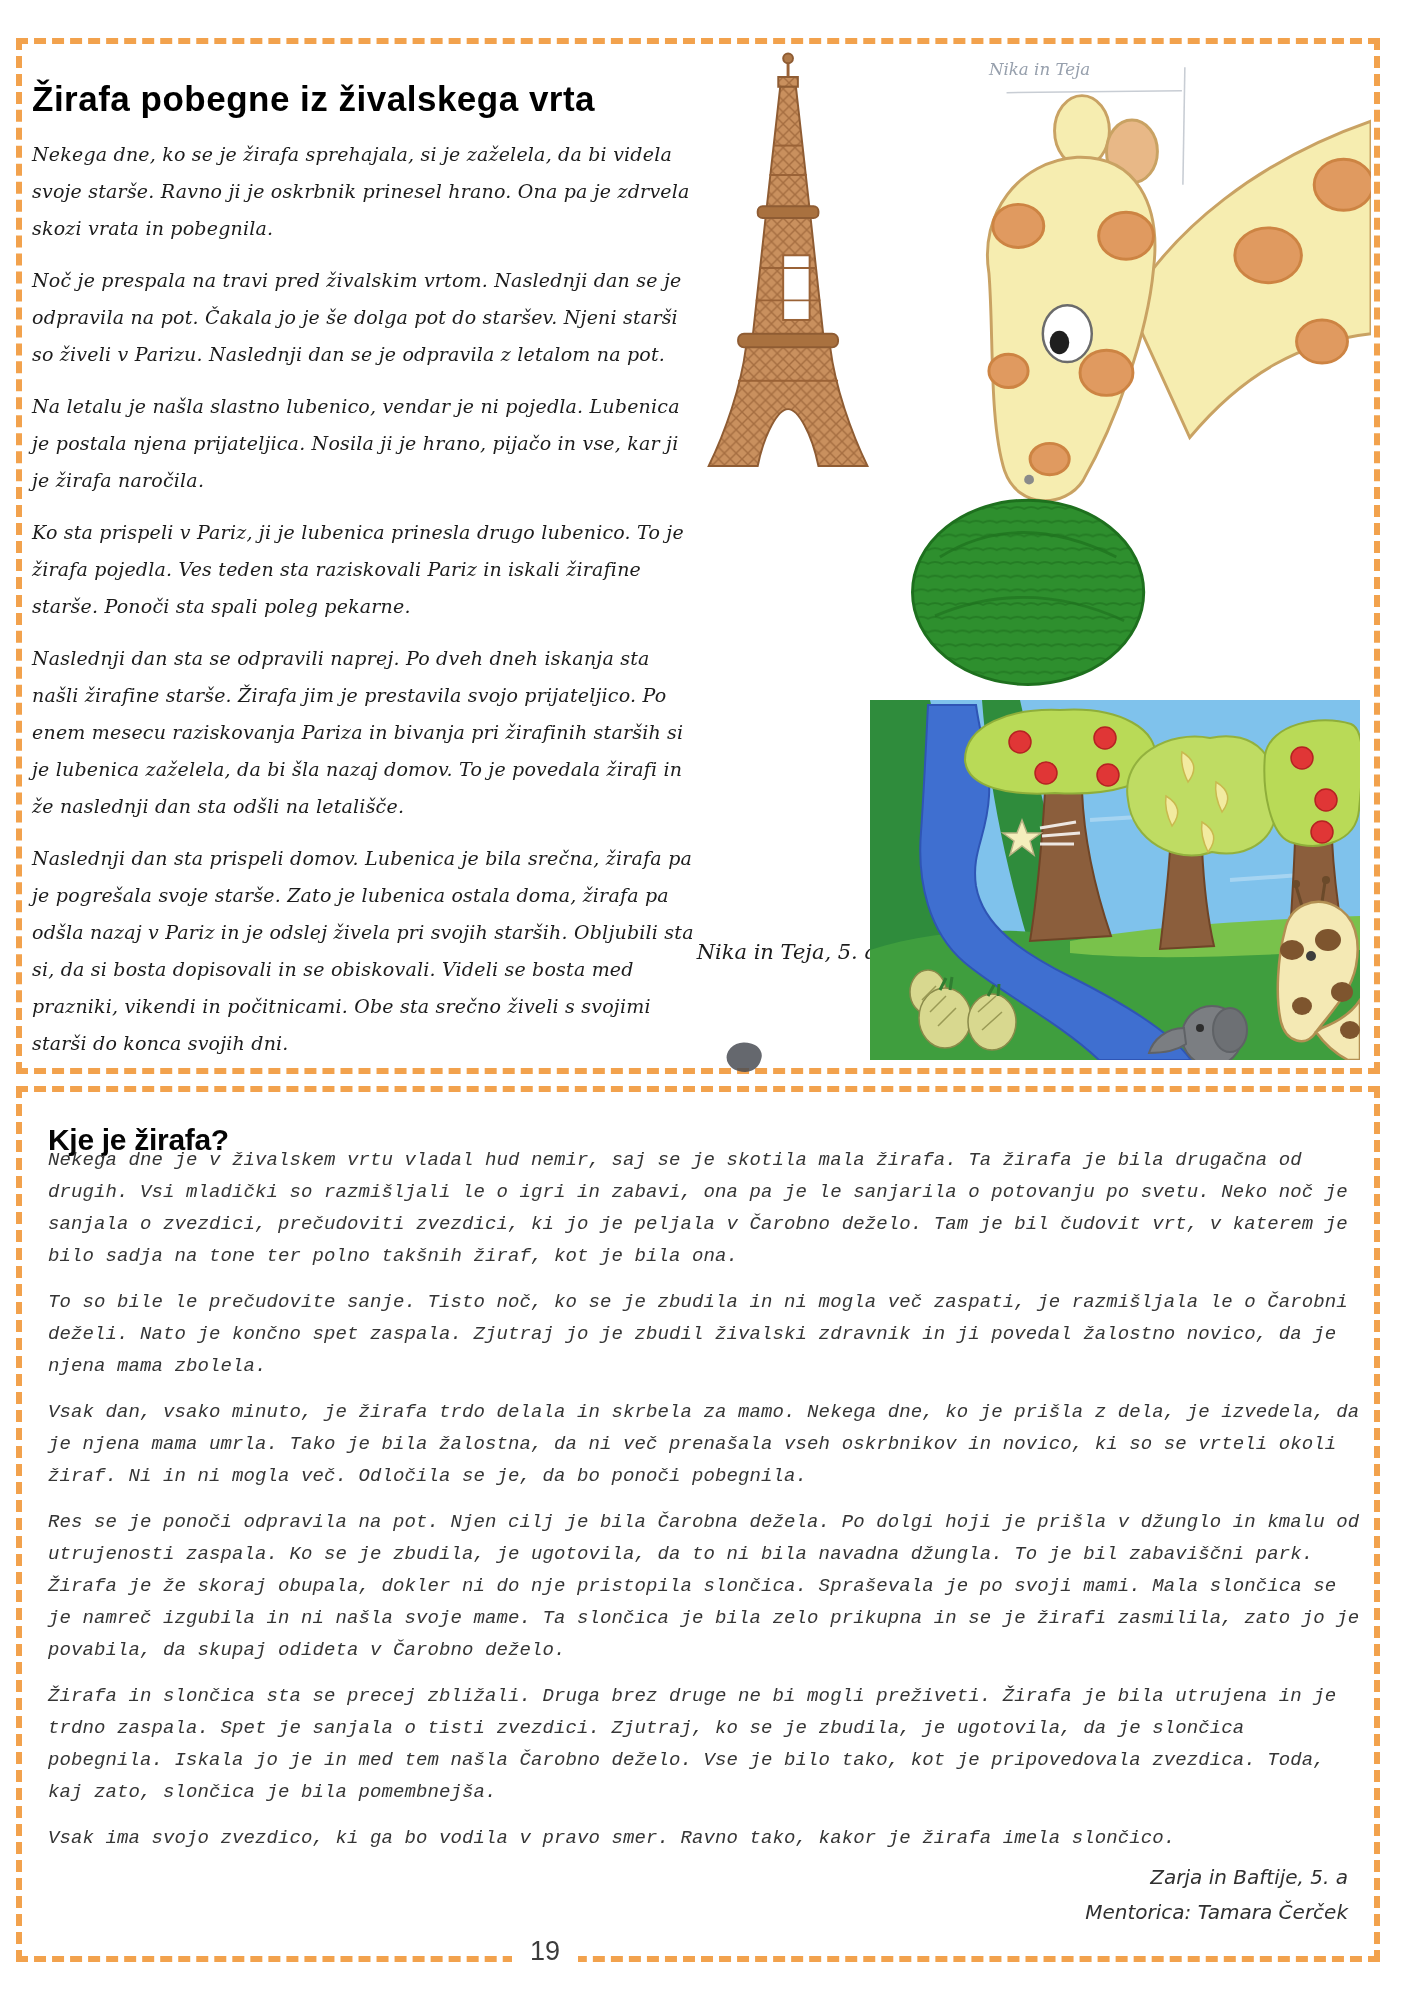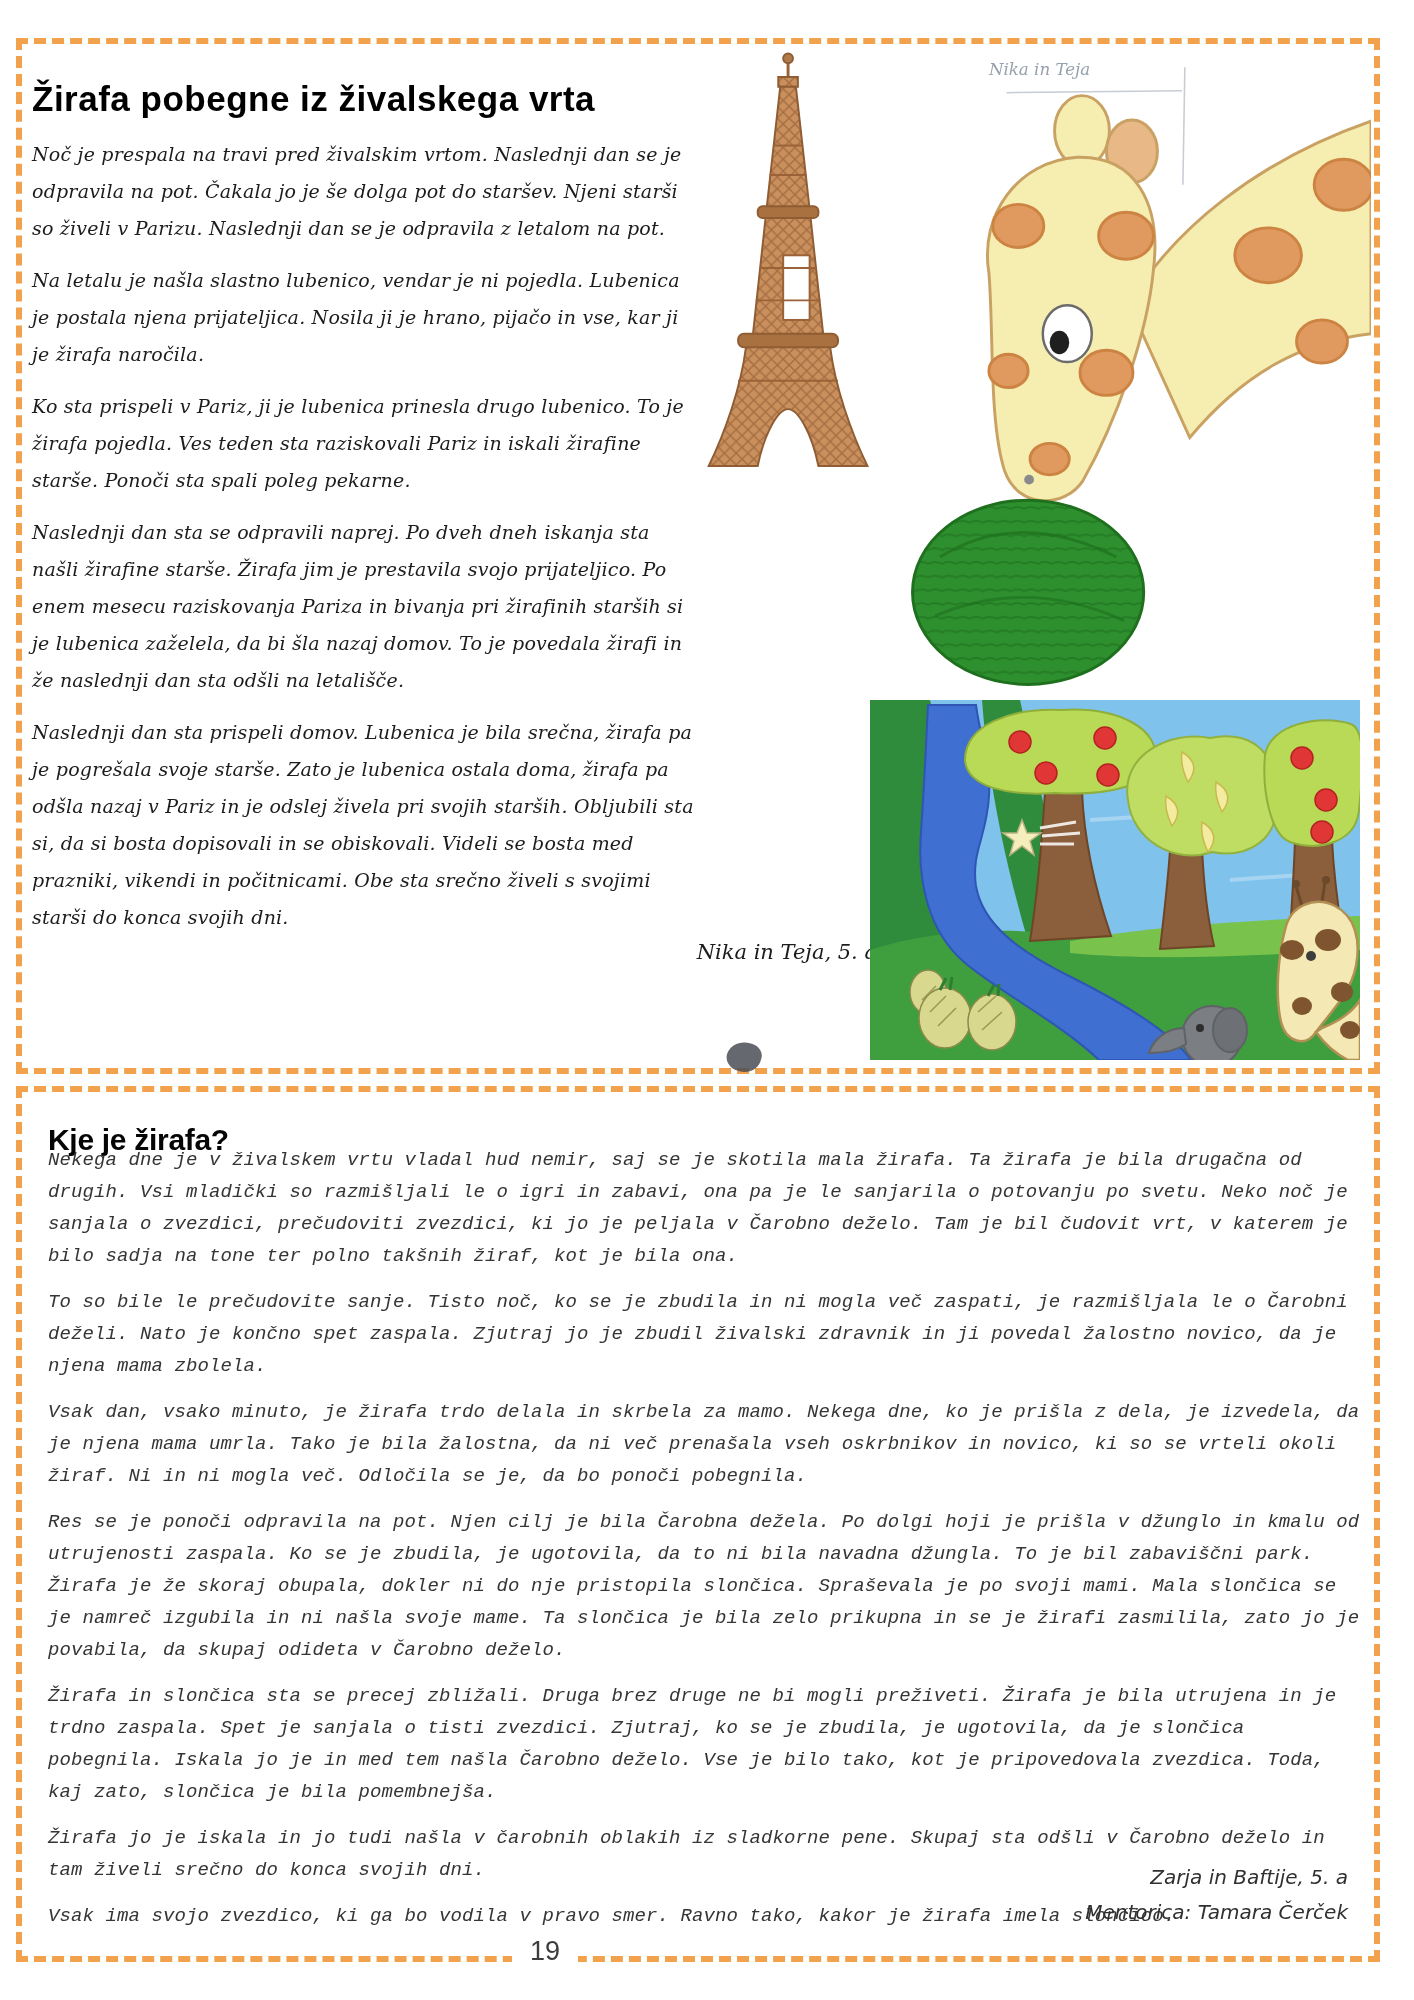--- a/index.html
+++ b/index.html
@@ -61,20 +61,21 @@
   }
 </style>
 </head>
 <body>
 
 <div class="box box-top">
 
   <h1 class="top-title">Žirafa pobegne iz živalskega vrta</h1>
 
   <div class="top-text">
+      <p>Nekega dne, ko se je žirafa sprehajala, si je zaželela, da bi videla svoje starše. Ravno ji je oskrbnik prinesel hrano. Ona pa je zdrvela skozi vrata in pobegnila.</p>
       <p>Noč je prespala na travi pred živalskim vrtom. Naslednji dan se je odpravila na pot. Čakala jo je še dolga pot do staršev. Njeni starši so živeli v Parizu. Naslednji dan se je odpravila z letalom na pot.</p>
       <p>Na letalu je našla slastno lubenico, vendar je ni pojedla. Lubenica je postala njena prijateljica. Nosila ji je hrano, pijačo in vse, kar ji je žirafa naročila.</p>
       <p>Ko sta prispeli v Pariz, ji je lubenica prinesla drugo lubenico. To je žirafa pojedla. Ves teden sta raziskovali Pariz in iskali žirafine starše. Ponoči sta spali poleg pekarne.</p>
       <p>Naslednji dan sta se odpravili naprej. Po dveh dneh iskanja sta našli žirafine starše. Žirafa jim je prestavila svojo prijateljico. Po enem mesecu raziskovanja Pariza in bivanja pri žirafinih starših si je lubenica zaželela, da bi šla nazaj domov. To je povedala žirafi in že naslednji dan sta odšli na letališče.</p>
       <p>Naslednji dan sta prispeli domov. Lubenica je bila srečna, žirafa pa je pogrešala svoje starše. Zato je lubenica ostala doma, žirafa pa odšla nazaj v Pariz in je odslej živela pri svojih starših. Obljubili sta si, da si bosta dopisovali in se obiskovali. Videli se bosta med prazniki, vikendi in počitnicami. Obe sta srečno živeli s svojimi starši do konca svojih dni.</p>
     </div>
 
   <div class="top-signature">Nika in Teja, 5. a</div>
 
   <svg class="drawing1" width="676" height="640" viewBox="0 0 690 650">
@@ -236,21 +237,20 @@
 
 <div class="box box-bottom">
   <h2 class="bottom-title">Kje je žirafa?</h2>
 
   <div class="bottom-text">
       <p>Nekega dne je v živalskem vrtu vladal hud nemir, saj se je skotila mala žirafa. Ta žirafa je bila drugačna od drugih. Vsi mladički so razmišljali le o igri in zabavi, ona pa je le sanjarila o potovanju po svetu. Neko noč je sanjala o zvezdici, prečudoviti zvezdici, ki jo je peljala v Čarobno deželo. Tam je bil čudovit vrt, v katerem je bilo sadja na tone ter polno takšnih žiraf, kot je bila ona.</p>
       <p>To so bile le prečudovite sanje. Tisto noč, ko se je zbudila in ni mogla več zaspati, je razmišljala le o Čarobni deželi. Nato je končno spet zaspala. Zjutraj jo je zbudil živalski zdravnik in ji povedal žalostno novico, da je njena mama zbolela.</p>
       <p>Vsak dan, vsako minuto, je žirafa trdo delala in skrbela za mamo. Nekega dne, ko je prišla z dela, je izvedela, da je njena mama umrla. Tako je bila žalostna, da ni več prenašala vseh oskrbnikov in novico, ki so se vrteli okoli žiraf. Ni in ni mogla več. Odločila se je, da bo ponoči pobegnila.</p>
       <p>Res se je ponoči odpravila na pot. Njen cilj je bila Čarobna dežela. Po dolgi hoji je prišla v džunglo in kmalu od utrujenosti zaspala. Ko se je zbudila, je ugotovila, da to ni bila navadna džungla. To je bil zabaviščni park. Žirafa je že skoraj obupala, dokler ni do nje pristopila slončica. Spraševala je po svoji mami. Mala slončica se je namreč izgubila in ni našla svoje mame. Ta slončica je bila zelo prikupna in se je žirafi zasmilila, zato jo je povabila, da skupaj odideta v Čarobno deželo.</p>
       <p>Žirafa in slončica sta se precej zbližali. Druga brez druge ne bi mogli preživeti. Žirafa je bila utrujena in je trdno zaspala. Spet je sanjala o tisti zvezdici. Zjutraj, ko se je zbudila, je ugotovila, da je slončica pobegnila. Iskala jo je in med tem našla Čarobno deželo. Vse je bilo tako, kot je pripovedovala zvezdica. Toda, kaj zato, slončica je bila pomembnejša.</p>
-      <p>Žirafa jo je iskala in jo tudi našla v čarobnih oblakih iz sladkorne pene. Skupaj sta odšli v Čarobno deželo in tam živeli srečno do konca svojih dni.</p>
       <p>Vsak ima svojo zvezdico, ki ga bo vodila v pravo smer. Ravno tako, kakor je žirafa imela slončico.</p>
     </div>
 
   <div class="bottom-signature">
     <div>Zarja in Baftije, 5. a</div>
     <div>Mentorica: Tamara Čerček</div>
   </div>
 </div>
 
 <div class="smudge"></div>

